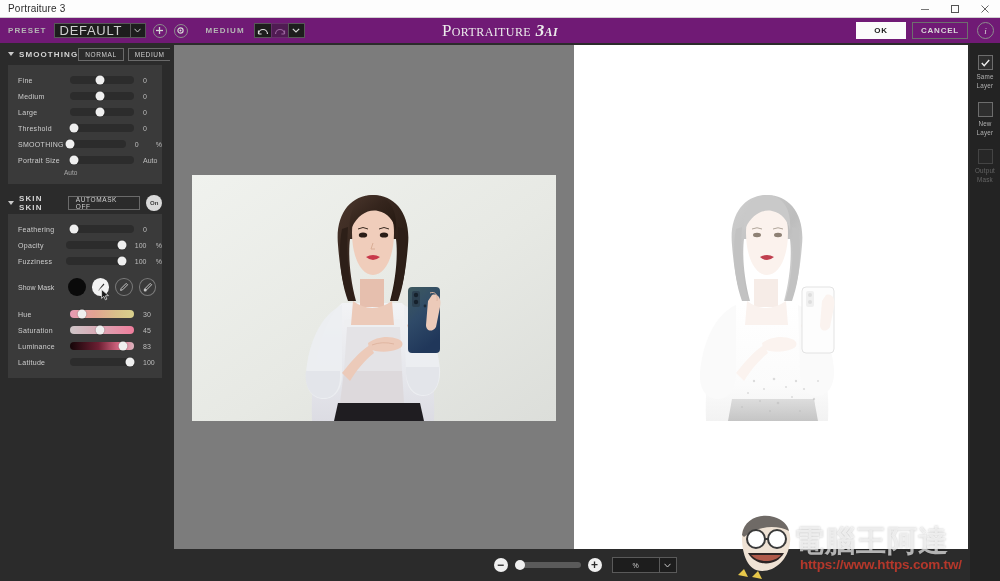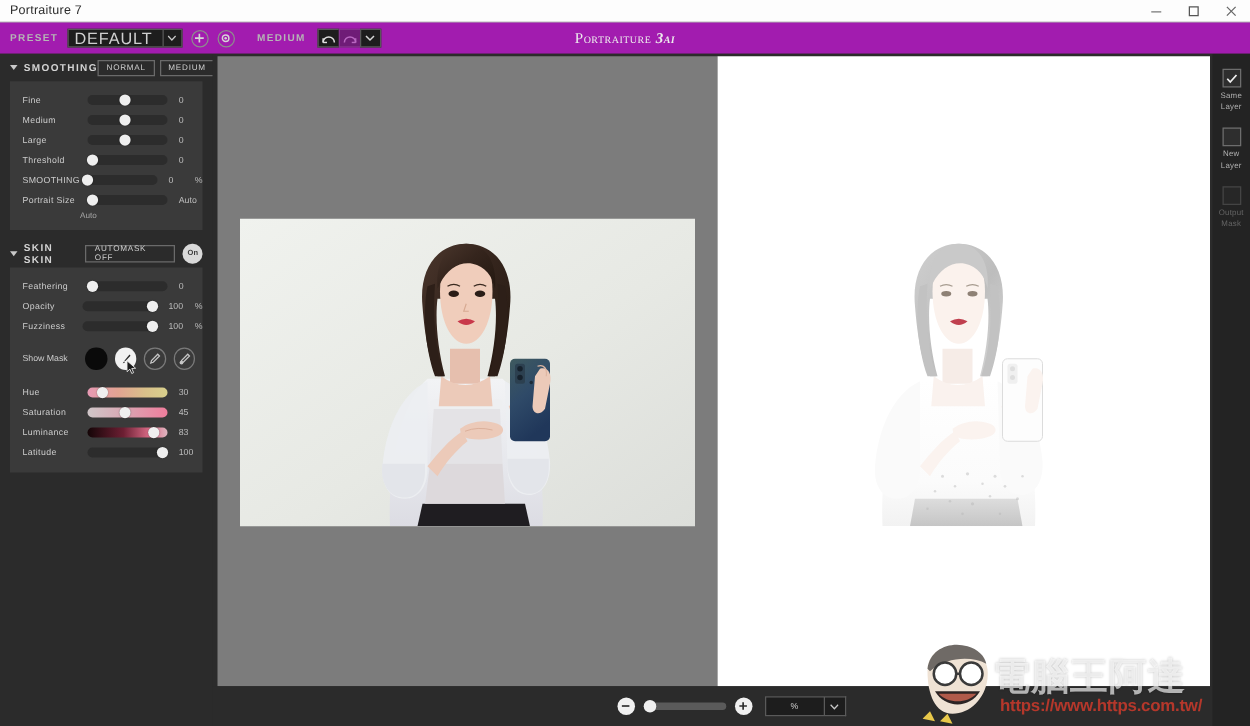--- a/index.html
+++ b/index.html
@@ -24,21 +24,21 @@
   .win-ctrls { margin-left: auto; display: flex; height: 18px; }
   .win-btn {
     width: 30px; height: 18px; display: flex; align-items: center; justify-content: center;
     color: #4a4a4a;
   }
   .win-btn svg { display: block; }
 
   
   .toolbar {
     position: absolute; left: 0; top: 18px; width: 1000px; height: 25px;
-    background: #a21caf; display: flex; align-items: center;
+    background: #701a75; display: flex; align-items: center;
   }
   .tb-label {
     font-size: 8px; color: #b5b5b5; letter-spacing: 1.1px; font-weight: 700;
   }
   .preset-wrap { display: flex; align-items: center; margin-left: 8px; }
   .preset-select {
     margin-left: 7px; width: 92px; height: 15px; background: #1d1d1d;
     border: 1px solid #585858; display: flex; align-items: center;
     position: relative;
   }
@@ -61,21 +61,21 @@
     display: flex; align-items: center; justify-content: center; background: #1d1d1d;
   }
   .hist-btn:last-child { border-right: 1px solid #585858; }
   .hist-btn.dim { opacity: .38; }
 
   .brandwrap {
     position: absolute; left: 0; top: 18px; width: 1000px; height: 25px;
     display: flex; align-items: center; justify-content: center; pointer-events: none;
   }
   .brand {
-    font-size: 12px; color: #ececec; letter-spacing: .4px;
+    font-size: 17px; color: #ececec; letter-spacing: .4px;
     font-variant: small-caps; font-family: "Liberation Serif", serif;
   }
   .brand i { font-style: italic; font-weight: 700; }
 
   .tb-right {
     position: absolute; right: 6px; top: 18px; height: 25px;
     display: flex; align-items: center;
   }
   .btn-ok {
     width: 50px; height: 17px; background: #fbfbfb; color: #1b1b1b;
@@ -237,21 +237,21 @@
   }
   .wm-crown { position: absolute; left: 185px; top: 3px; }
   .wm-face { position: absolute; left: -6px; top: 4px; }
 </style>
 </head>
 <body>
 
 <div id="app">
 
   <div class="titlebar">
-    <div class="tb-title">Portraiture 7</div>
+    <div class="tb-title">Portraiture 3</div>
     <div class="win-ctrls">
       <div class="win-btn">
         <svg width="10" height="10" viewBox="0 0 10 10">
             <line x1="1" y1="5.5" x2="9" y2="5.5" stroke="#777" stroke-width="1"></line>
           </svg>
       </div>
       <div class="win-btn">
         <svg width="10" height="10" viewBox="0 0 10 10">
             <rect x="1.5" y="1.5" width="7" height="7" fill="none" stroke="#555" stroke-width="1"></rect>
           </svg>
@@ -311,20 +311,25 @@
             </svg>
         </div>
       </div>
     </div>
   </div>
 
   <div class="brandwrap">
     <div class="brand"><span>Portraiture </span><i>3ai</i></div>
   </div>
 
+  <div class="tb-right">
+    <div class="btn-ok">OK</div>
+    <div class="btn-cancel">CANCEL</div>
+    <div class="btn-info">i</div>
+  </div>
 
   <div class="leftpanel">
 
     <div class="section-head">
       <div class="tri open"></div>
       <div class="sec-title">SMOOTHING</div>
       <div class="seg-group">
         <div class="seg">NORMAL</div>
         <div class="seg">MEDIUM</div>
         <div class="seg">STRONG</div>

